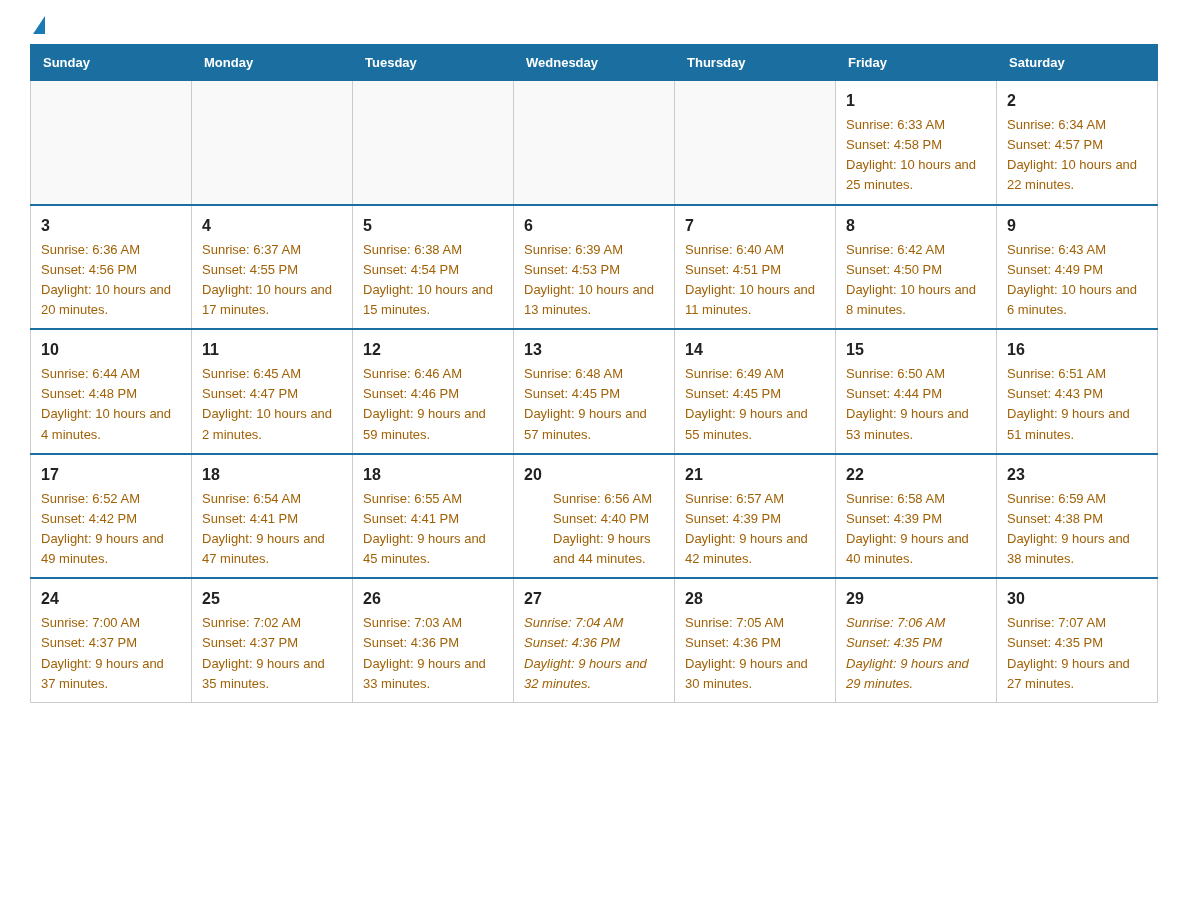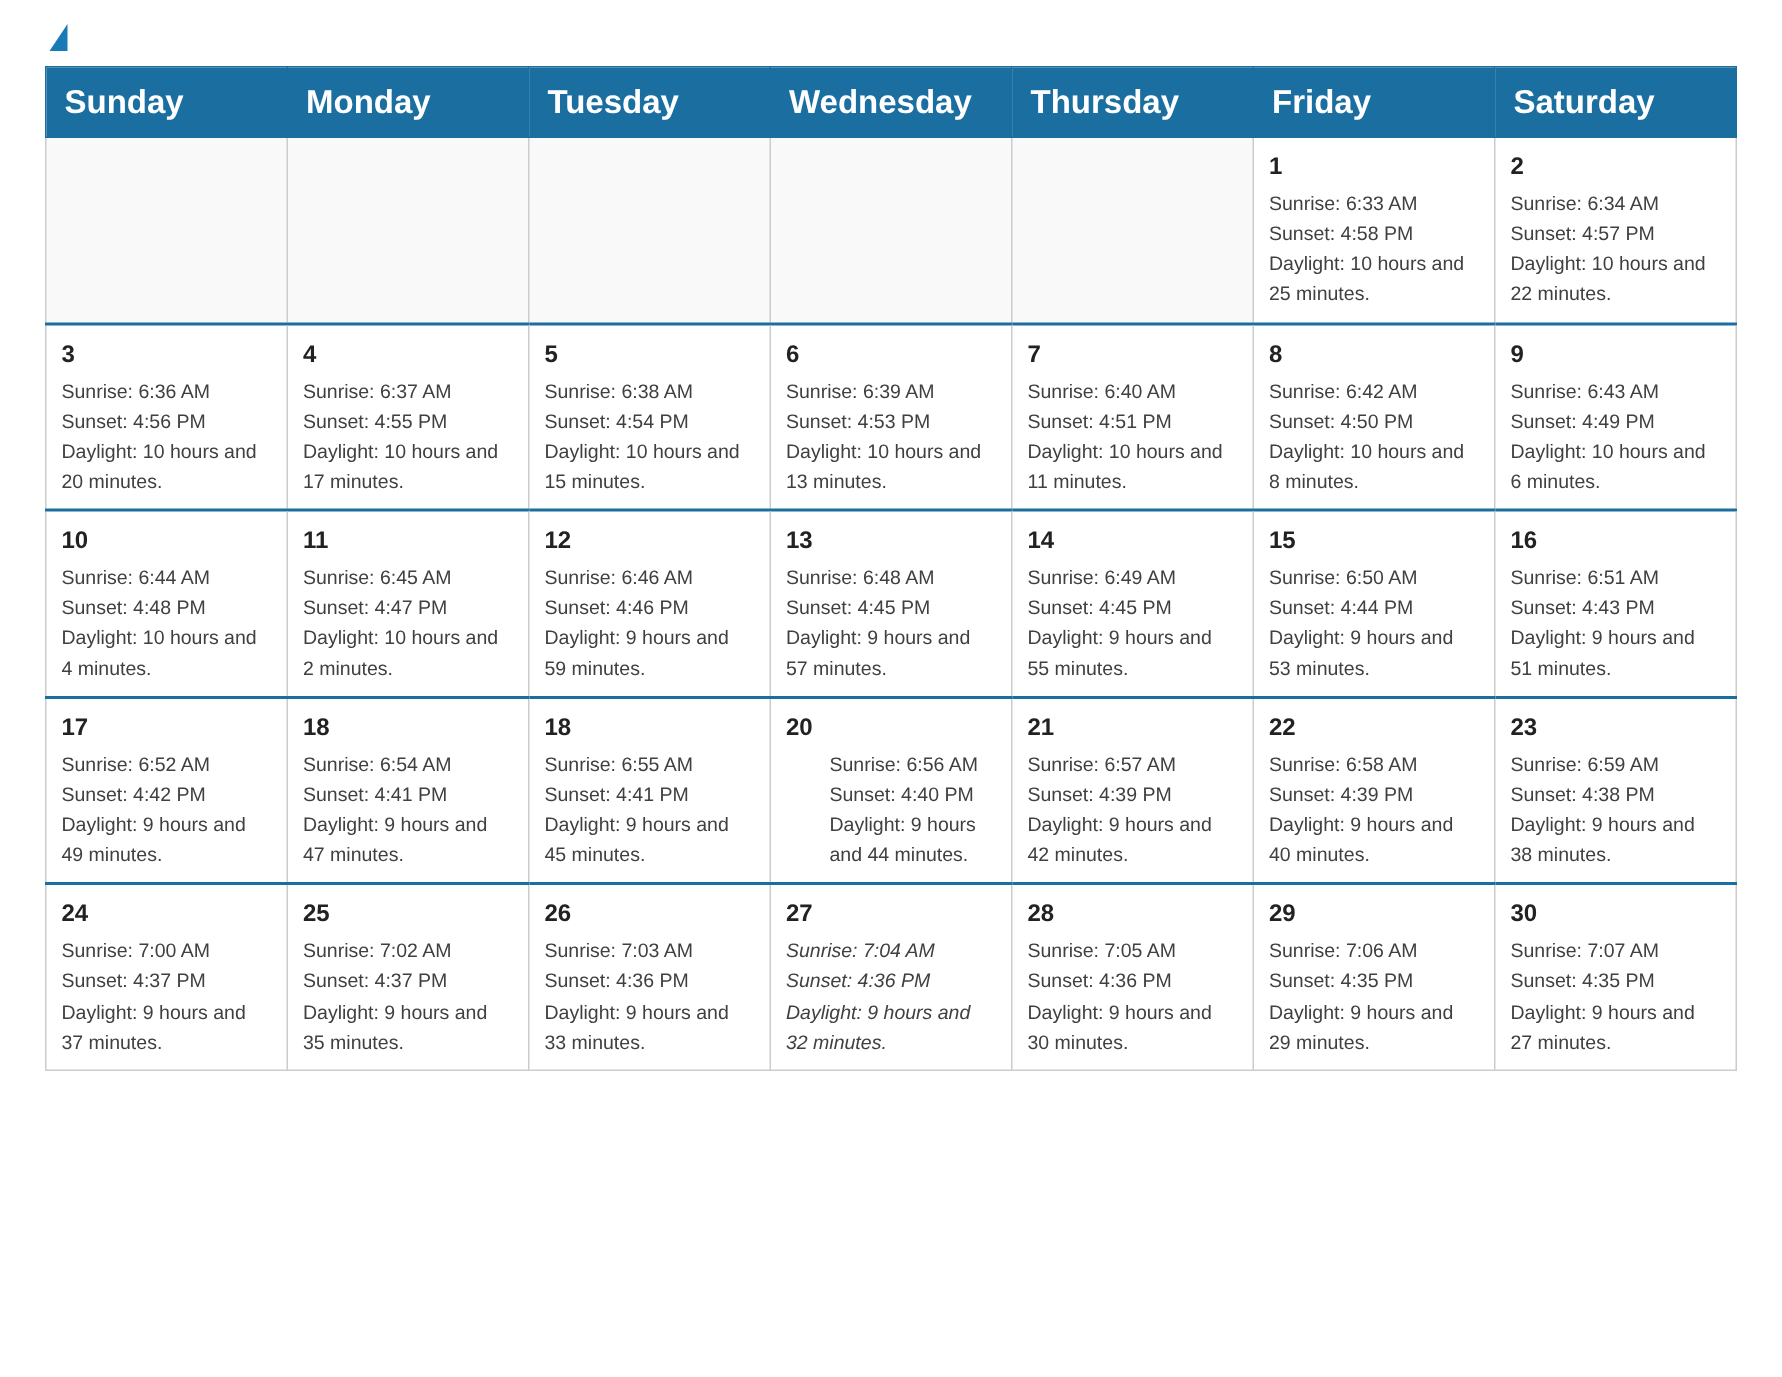--- a/index.html
+++ b/index.html
@@ -59,21 +59,21 @@
       margin-top: 4px;
     }
     .calendar {
       width: 100%;
       border-collapse: collapse;
       margin-top: 10px;
     }
     .calendar th {
       background-color: #1a6fa0;
       color: #fff;
-      font-size: 22px;
+      font-size: 13px;
       font-weight: bold;
       padding: 10px 12px;
       text-align: left;
       border: 1px solid #1a6fa0;
     }
     .calendar td {
       border: 1px solid #ccc;
       vertical-align: top;
       padding: 8px 10px;
       width: 14.28%;
@@ -86,21 +86,21 @@
     }
     .day-number {
       font-size: 16px;
       font-weight: bold;
       color: #222;
       display: block;
       margin-bottom: 2px;
     }
     .day-info {
       font-size: 13px;
-      color: #404040;
+      color: #a16207;
       line-height: 1.55;
     }
     .row-separator td {
       border-top: 2px solid #1a6fa0;
     }
   </style>
 </head>
 <body>
 
 <div class="header">
@@ -307,21 +307,21 @@
 Daylight: 9 hours and 32 minutes.</div>
         </td>
         <td>
           <span class="day-number">28</span>
           <div class="day-info" style="white-space: pre-line;">Sunrise: 7:05 AM
 Sunset: 4:36 PM
 Daylight: 9 hours and 30 minutes.</div>
         </td>
         <td>
           <span class="day-number">29</span>
-          <div class="day-info" style="white-space: pre-line;">Sunrise: 7:06 AM
+          <div class="day-info" style="white-space: pre-line; font-style: italic;">Sunrise: 7:06 AM
 Sunset: 4:35 PM
 Daylight: 9 hours and 29 minutes.</div>
         </td>
         <td>
           <span class="day-number">30</span>
           <div class="day-info" style="white-space: pre-line;">Sunrise: 7:07 AM
 Sunset: 4:35 PM
 Daylight: 9 hours and 27 minutes.</div>
         </td>
       </tr>

